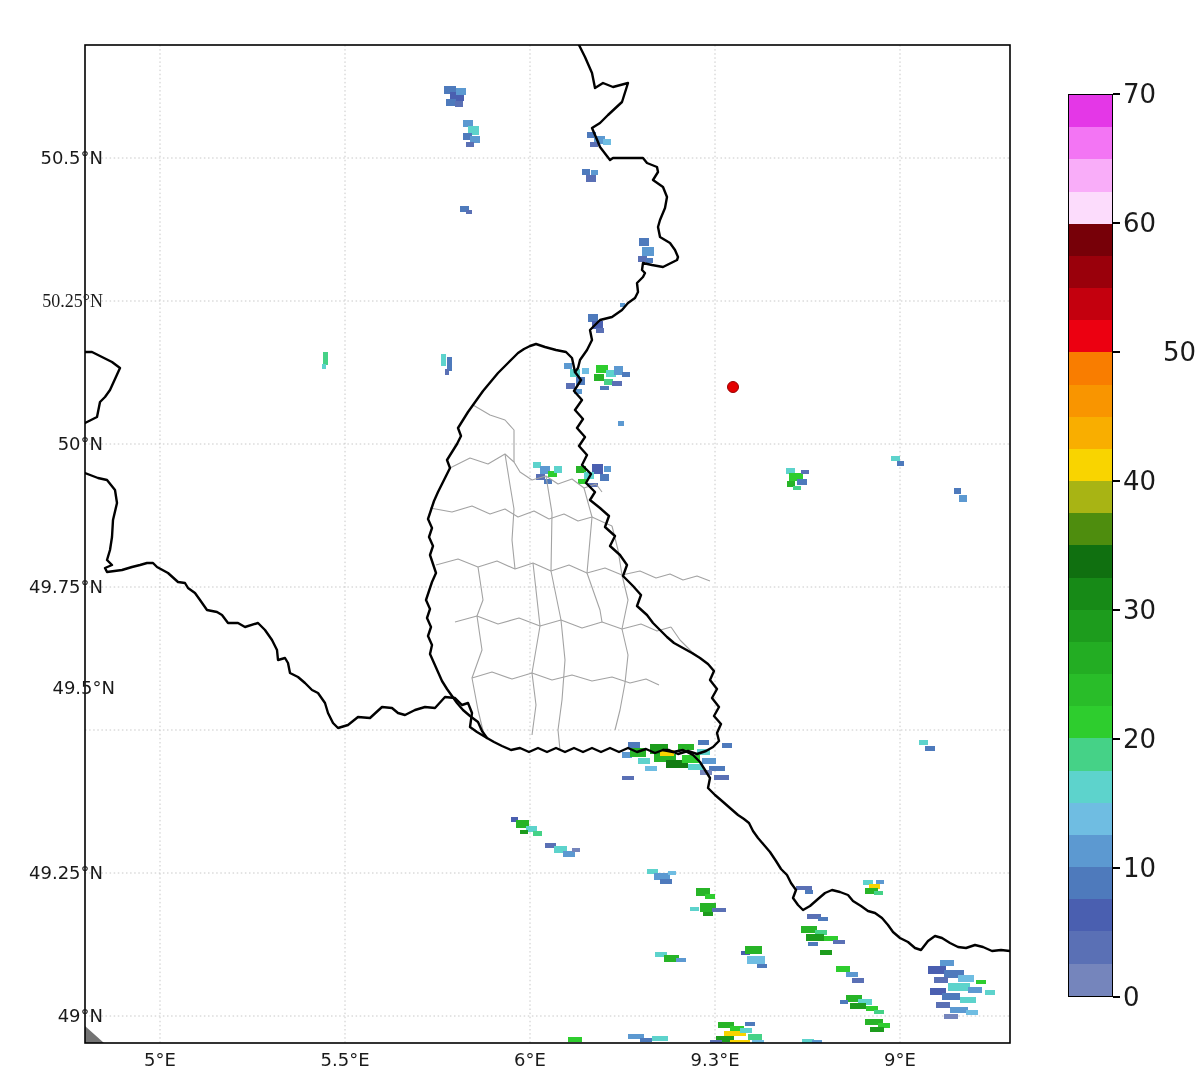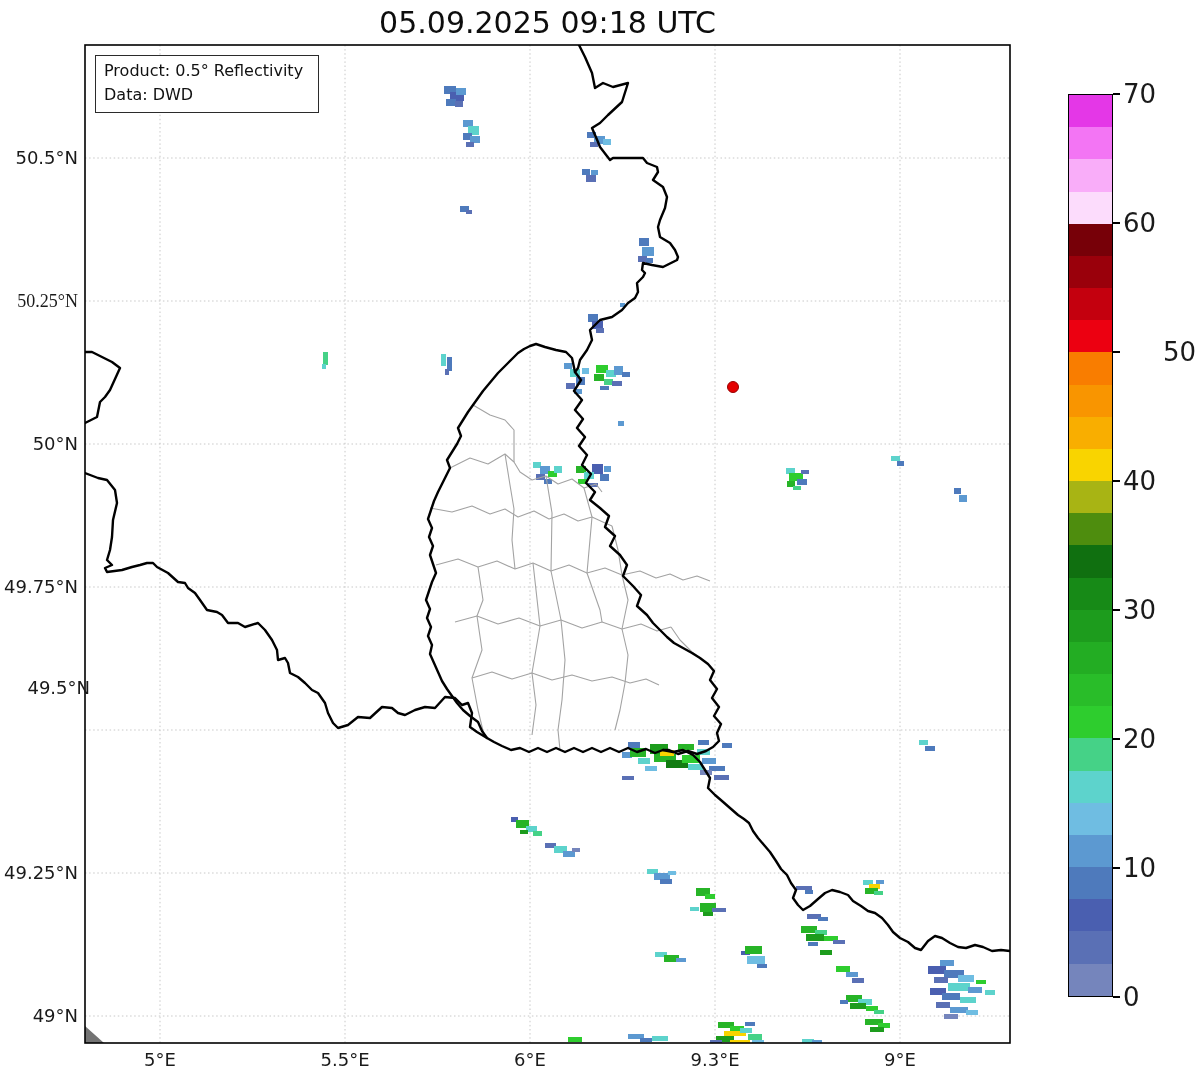--- a/index.html
+++ b/index.html
@@ -4,21 +4,21 @@
 <style>
   html,body{margin:0;padding:0;background:#ffffff;}
   #figure{position:relative;width:1202px;height:1081px;background:#ffffff;
           font-family:"DejaVu Sans","Liberation Sans",sans-serif;overflow:hidden;}
   #map-svg{position:absolute;left:0;top:0;z-index:1;}
   .lbl{position:absolute;z-index:2;color:#1a1a1a;}
   #fig-title{left:85px;top:5px;width:925px;text-align:center;font-size:30px;color:#0d0d0d;}
   #annot-box{left:95px;top:55px;width:206px;border:1.3px solid #2b2b2b;background:#ffffff;
              padding:3px 8px 5px 8px;font-size:16px;line-height:1.5;color:#111;z-index:3;}
   .xtick{width:90px;text-align:center;font-size:18px;top:1049px;}
-  .ytick{width:78px;text-align:right;font-size:18px;height:22px;line-height:22px;left:0;}
+  .ytick{width:78px;text-align:right;font-size:18px;height:22px;line-height:22px;left:0;padding-left:25px;}
   .cbtick{font-size:26px;height:28px;line-height:28px;text-align:left;}
   .cbtickmark{position:absolute;width:7px;height:2px;background:#000;z-index:2;}
   #colorbar{position:absolute;box-sizing:border-box;border:1.2px solid #000;z-index:2;
             display:flex;flex-direction:column;}
   #colorbar div{flex:1 1 auto;}
   #cb-label{width:140px;height:30px;line-height:30px;text-align:center;font-size:26px;
             transform:rotate(-90deg);color:#0d0d0d;}
 </style>
 </head>
 <body>
@@ -241,25 +241,20 @@
         <path d="M578,43 L585,57 L592,73 L595,88 L603,83 L613,87 L628,83 L622,102 L608,115 L600,123 L592,128 L598,142 L600,147 L610,160 L613,158 L630,158 L643,158 L647,163 L657,167 L658,172 L653,180 L663,187 L667,197 L665,208 L660,220 L658,227 L660,237 L670,243 L675,250 L678,257 L677,260 L663,267 L652,265 L643,263 L642,270 L645,273 L643,277 L637,283 L638,292 L635,298 L628,303 L622,310 L612,317 L600,320 L595,325 L590,330 L592,340 L587,350 L580,360 L578,368 L575,372"></path>
         <path d="M536,344 L545,347 L556,350 L566,352 L572,358 L575,372 L581,380 L574,391 L582,400 L575,410 L583,419 L577,428 L585,437 L579,446 L587,455 L582,465 L591,474 L586,483 L595,492 L590,500 L600,508 L609,516 L605,527 L615,536 L610,546 L620,555 L627,565 L623,576 L633,586 L641,595 L637,606 L647,615 L653,623 L660,630 L667,637 L674,643 L683,648 L692,653 L700,658 L708,664 L714,671 L710,680 L717,689 L712,698 L719,707 L714,716 L721,724 L717,733 L719,741 L713,747 L706,751 L697,754 L688,751 L678,754 L669,750 L663,750 L655,753 L646,749 L637,752 L628,748 L619,752 L610,748 L601,752 L592,748 L583,752 L574,748 L565,752 L556,748 L547,752 L538,748 L529,752 L520,748 L511,750 L502,746 L494,742 L487,738 L482,731 L478,722 L470,716 L463,710 L457,703 L452,696 L447,689 L442,681 L438,672 L434,663 L430,654 L432,645 L428,636 L431,627 L427,618 L430,609 L426,600 L429,591 L432,582 L436,573 L433,564 L430,555 L433,546 L429,537 L432,528 L428,519 L431,510 L434,501 L438,492 L442,484 L446,476 L450,468 L447,460 L452,452 L457,444 L461,436 L458,428 L463,420 L468,412 L473,405 L478,398 L483,391 L488,385 L493,379 L498,373 L503,368 L508,363 L513,358 L518,353 L524,349 L530,346 Z"></path>
         <path d="M85,352 L92,352 L112,362 L120,368 L110,390 L105,397 L100,402 L97,417 L85,423"></path>
         <path d="M85,473 L98,478 L107,480 L115,490 L117,503 L113,520 L112,537 L110,550 L107,560 L112,565 L105,568 L107,572 L122,570 L132,567 L140,565 L147,563 L153,563 L157,567 L168,573 L178,582 L185,583 L188,588 L195,593 L200,600 L207,610 L217,612 L222,615 L228,623 L238,623 L245,627 L258,623 L265,630 L272,640 L277,650 L278,660 L285,658 L288,663 L290,673 L298,677 L305,683 L312,690 L318,693 L325,703 L328,713 L333,723 L338,728 L348,725 L358,717 L370,718 L382,707 L392,708 L398,713 L405,715 L415,710 L425,707 L435,708 L445,697 L455,698 L462,705 L468,703 L472,713 L470,727 L477,732 L487,738"></path>
         <path d="M663,750 L673,752 L683,750 L693,755 L700,762 L705,770 L710,778 L708,788 L715,795 L722,801 L730,808 L738,815 L744,819 L749,823 L753,831 L758,838 L764,845 L770,852 L776,861 L781,869 L787,875 L791,883 L796,890 L793,898 L798,905 L803,910 L810,906 L818,899 L825,893 L832,890 L840,892 L848,895 L853,901 L861,906 L868,911 L875,913 L882,918 L888,925 L893,932 L900,938 L908,942 L915,948 L921,950 L928,941 L935,936 L942,938 L950,943 L958,947 L966,948 L975,945 L983,947 L992,951 L1001,950 L1010,951"></path>
       </g>
       <polygon points="85,1026 104,1043 85,1043" fill="#737373"></polygon>
       <circle cx="733" cy="387" r="5.5" fill="#e50000" stroke="#990000" stroke-width="1"></circle>
       <rect x="85" y="45" width="925" height="998" fill="none" stroke="#000" stroke-width="1.6"></rect>
     </svg>
-  <div id="fig-title" class="lbl">05.09.2025 09:18 UTC</div>
-  <div id="annot-box" class="lbl">
-    <div>Product: 0.5° Reflectivity</div>
-    <div>Data: DWD</div>
-  </div>
   <div id="colorbar" style="left: 1068px; top: 94px; width: 45px; height: 903px;">
       <div style="background: rgb(228, 55, 231);"></div>
       <div style="background: rgb(243, 117, 244);"></div>
       <div style="background: rgb(249, 173, 249);"></div>
       <div style="background: rgb(252, 220, 252);"></div>
       <div style="background: rgb(119, 0, 8);"></div>
       <div style="background: rgb(154, 0, 11);"></div>
       <div style="background: rgb(196, 0, 14);"></div>
       <div style="background: rgb(236, 0, 17);"></div>
       <div style="background: rgb(249, 125, 0);"></div>

